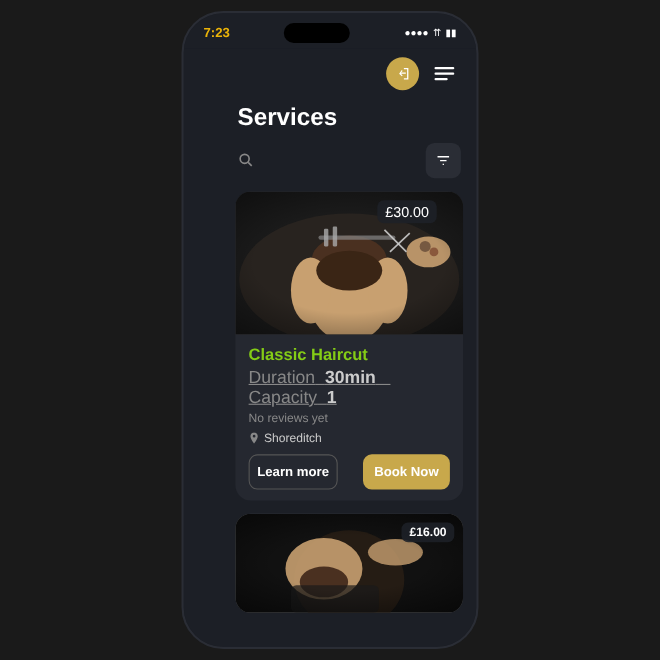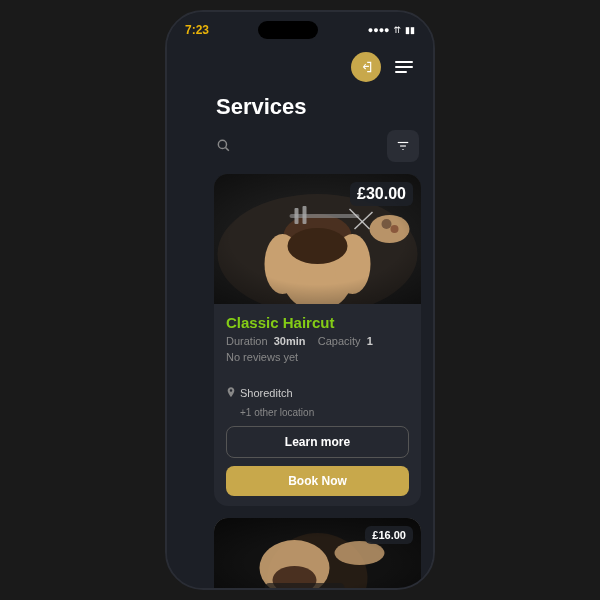--- a/index.html
+++ b/index.html
@@ -177,55 +177,56 @@
 
     
     .card-image-bg {
       width: 100%;
       height: 100%;
     }
 
     .price-badge {
       position: absolute;
       top: 8px;
-      right: 8px;
+      right: 24px;
       background: rgba(30, 33, 40, 0.88);
       color: #fff;
-      font-size: 16px;
-      font-weight: 700;
+      font-size: 13px;
+      font-weight: 400;
       padding: 3px 7px;
       border-radius: 6px;
     }
 
     .card-body {
       padding: 10px 12px 10px;
     }
 
     .card-title {
       font-size: 15px;
       font-weight: 700;
       color: #84cc16;
       margin-bottom: 4px;
     }
 
     .card-meta {
-      font-size: 11px;
+      font-size: 16px;
       color: #888;
       margin-bottom: 4px;
+      text-decoration: underline;
     }
 
     .card-meta strong {
       color: #ccc;
       font-weight: 600;
     }
 
     .card-reviews {
       font-size: 11px;
       color: #888;
-      margin-bottom: 24px;
+      margin-bottom: 6px;
     }
 
     .card-location {
       display: flex;
       align-items: center;
       gap: 4px;
       font-size: 11px;
       color: #ccc;
       margin-bottom: 8px;
     }
@@ -233,23 +234,22 @@
     .location-more {
       font-size: 10px;
       color: #888;
       margin-left: 14px;
       display: block;
       margin-bottom: 8px;
     }
 
     .card-actions {
       display: flex;
-      gap: 8px;
+      gap: 23px;
       margin-top: 2px;
-      flex-direction: column;
     }
 
     .btn-learn {
       flex: 1;
       padding: 8px 0;
       background: transparent;
       border: 1.5px solid #555;
       border-radius: 8px;
       color: #fff;
       font-size: 12px;
@@ -406,21 +406,20 @@
           &nbsp;<strong>1</strong>
         </div>
         <div class="card-reviews">No reviews yet</div>
 
         <div class="card-location">
           <svg class="loc-pin" viewBox="0 0 12 14" fill="none">
             <path d="M6 0C3.79 0 2 1.79 2 4c0 3 4 8 4 8s4-5 4-8c0-2.21-1.79-4-4-4zm0 5.5A1.5 1.5 0 1 1 6 2.5a1.5 1.5 0 0 1 0 3z" fill="#888"></path>
           </svg>
           <span>Shoreditch</span>
         </div>
-        <span class="location-more">+1 other location</span>
 
         <div class="card-actions">
           <button class="btn-learn">Learn more</button>
           <button class="btn-book">Book Now</button>
         </div>
       </div>
     </div>
 
     <div class="service-card-partial">
       <div class="partial-image">

